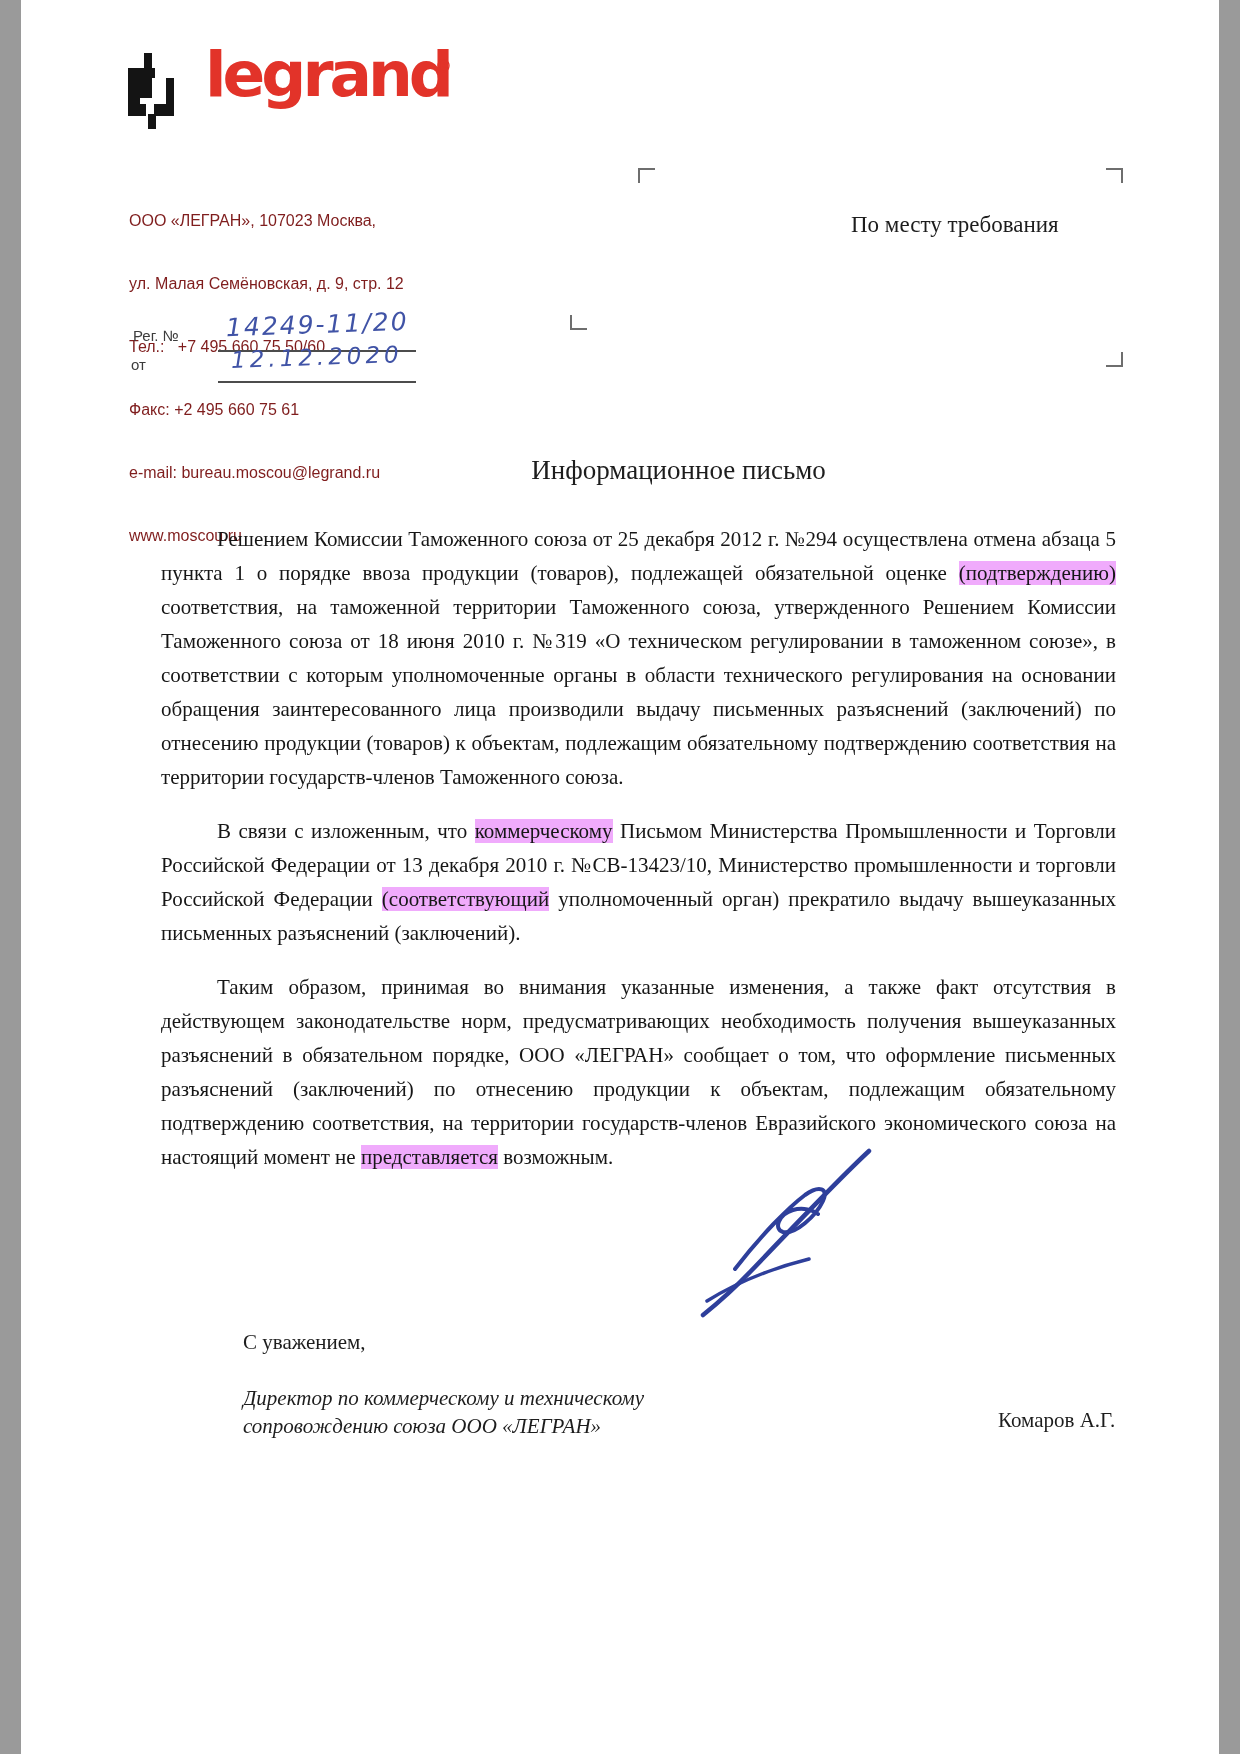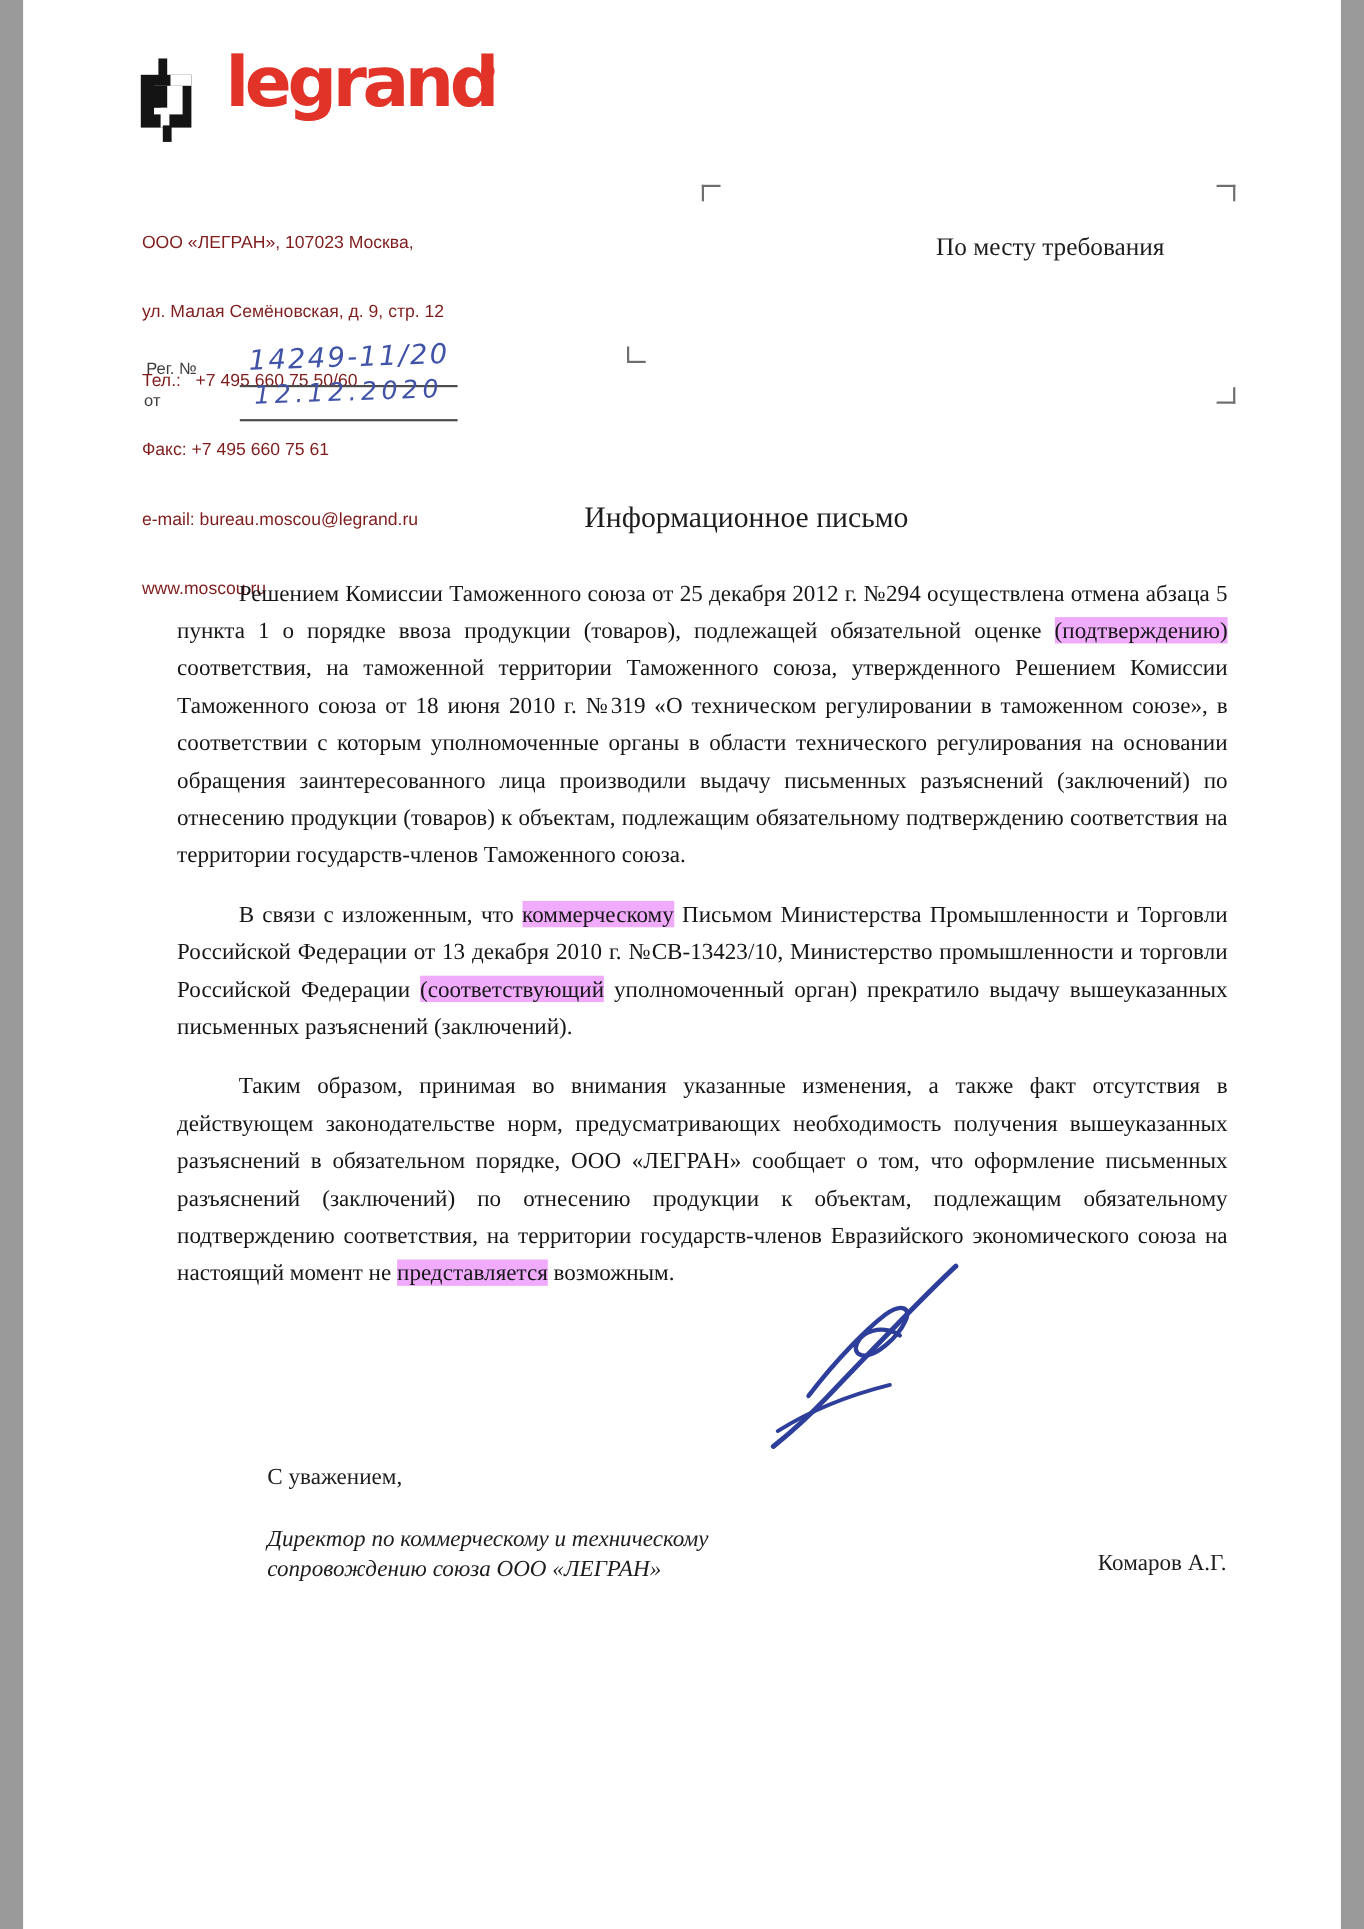--- a/index.html
+++ b/index.html
@@ -97,21 +97,21 @@
     <rect x="19" y="45" width="8" height="18" fill="#ffffff"></rect>
     <rect x="21" y="61" width="8" height="15" fill="#141414"></rect>
   </svg>
   <div class="wordmark">legrand</div>
   <div class="regmark">®</div>
 
   <div class="contact">
     <div>ООО «ЛЕГРАН», 107023 Москва,</div>
     <div>ул. Малая Семёновская, д. 9, стр. 12</div>
     <div>Тел.:   +7 495 660 75 50/60</div>
-    <div>Факс: +7 495 660 75 61</div>
+    <div>Факс: +2 495 660 75 61</div>
     <div>e-mail: bureau.moscou@legrand.ru</div>
     <div>www.moscou.ru</div>
   </div>
 
   <div class="reg-label" style="left:112px;top:327px;">Рег. №</div>
   <div class="hand-line" style="left:197px;top:310px;width:198px;height:40px;">
     <span class="hand" style="font-size:25px;">14249-11/20</span>
   </div>
   <div class="reg-label" style="left:110px;top:356px;">от</div>
   <div class="hand-line" style="left:197px;top:344px;width:198px;height:37px;">

